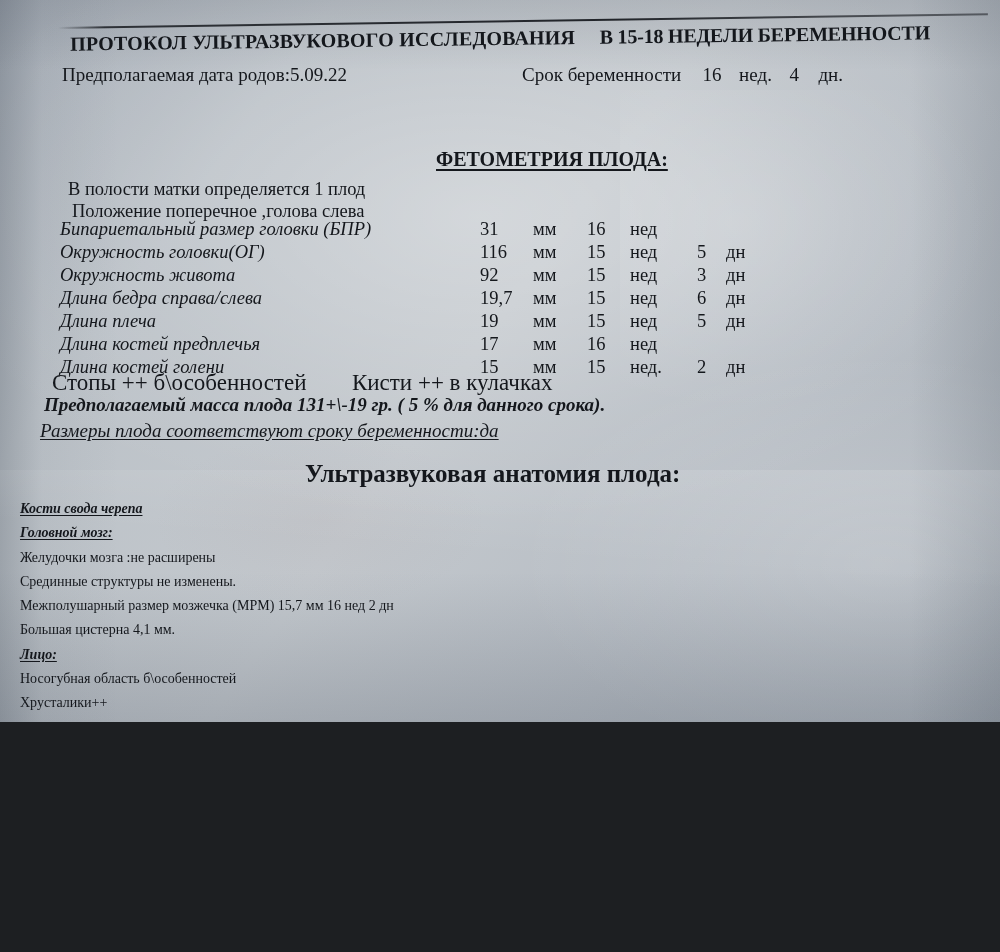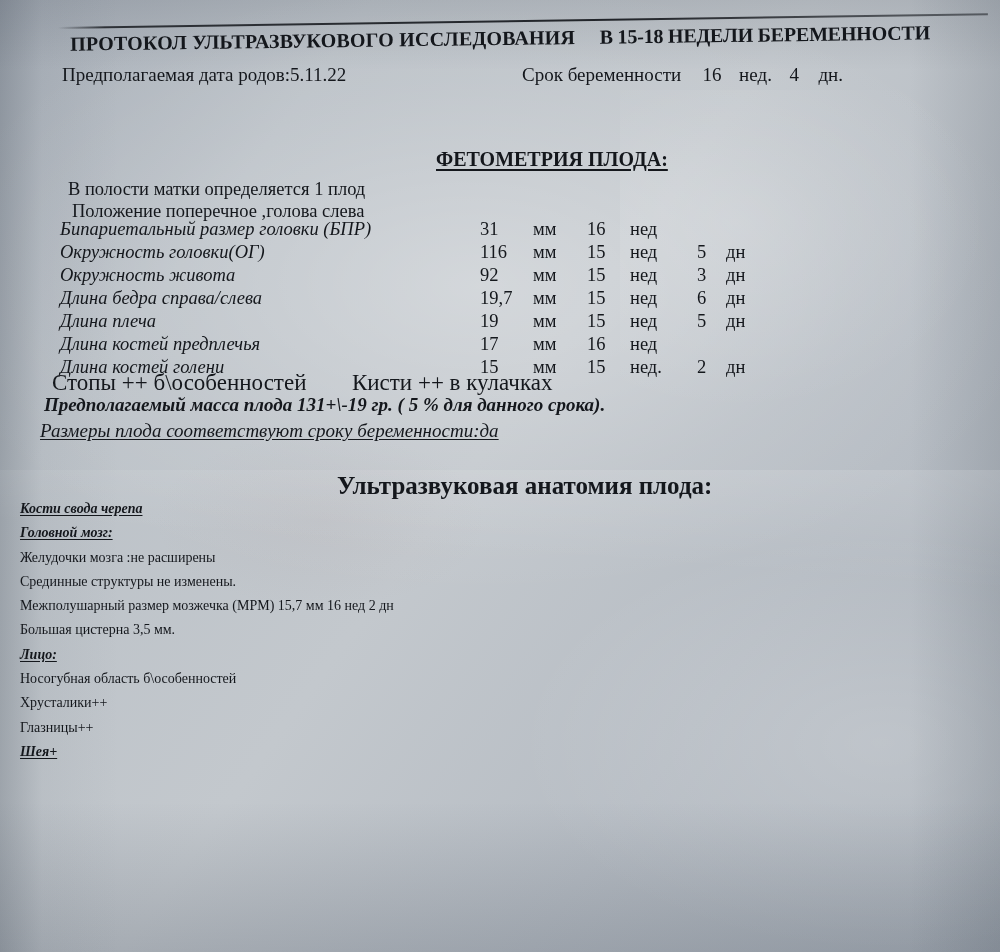--- a/index.html
+++ b/index.html
@@ -5,21 +5,21 @@
 <style>
   html, body {
     margin: 0;
     padding: 0;
     background: #1d1f22;
   }
 
   .page {
     position: relative;
     width: 1000px;
-    height: 952px;
+    height: 722px;
     overflow: hidden;
     font-family: "Liberation Serif", "DejaVu Serif", serif;
     color: #14171c;
     
     background:
       radial-gradient(ellipse 780px 420px at 48% 30%, rgba(255,255,255,0.30) 0%, rgba(255,255,255,0.07) 48%, rgba(255,255,255,0) 74%),
       radial-gradient(ellipse 520px 300px at 88% 78%, rgba(255,255,255,0.18) 0%, rgba(255,255,255,0) 70%),
       linear-gradient(126deg, #a7aeb7 0%, #bcc2c8 22%, #c3c8cd 48%, #b7bdc4 72%, #a9b0b8 100%);
   }
 
@@ -101,25 +101,24 @@
     font-size: 20px;
     text-decoration: underline;
     text-underline-offset: 3px;
     white-space: nowrap;
   }
   #fetometry-title { left: 436px; top: 148px; }
 
   .anatomy-title {
     position: absolute;
     left: 305px;
-    top: 472px;
+    top: 460px;
     font-weight: bold;
     font-size: 25px;
     white-space: nowrap;
-    margin-left: 32px;
   }
 
   .intro {
     position: absolute;
     left: 68px;
     top: 178px;
     font-size: 18.5px;
     line-height: 22px;
     white-space: nowrap;
   }
@@ -203,21 +202,21 @@
 
   <div class="top-rule"></div>
 
   <div class="doc-title">
     <span>ПРОТОКОЛ  УЛЬТРАЗВУКОВОГО ИССЛЕДОВАНИЯ</span>
     <span style="display:inline-block;width:14px"></span>
     <span class="t-b">В 15-18 НЕДЕЛИ  БЕРЕМЕННОСТИ</span>
   </div>
 
   <div class="meta">
-    <div>Предполагаемая дата родов:5.11.22</div>
+    <div>Предполагаемая дата родов:5.09.22</div>
   </div>
 
   <div class="meta-right">
     <span>Срок беременности</span>
     <span style="display:inline-block;width:12px"></span>
     <span>16</span>
     <span style="display:inline-block;width:8px"></span>
     <span>нед.</span>
     <span style="display:inline-block;width:8px"></span>
     <span>4</span>
@@ -305,21 +304,21 @@
   <div class="emph-bold-italic" id="size-match-line">Размеры плода соответствуют сроку беременности:да</div>
 
   <div class="anatomy-title">Ультразвуковая анатомия плода:</div>
 
   <div class="anat" id="anatomy-body">
       <div class="anat-line"><span class="sub">Кости свода черепа</span></div>
       <div class="anat-line"><span class="sub">Головной мозг:</span></div>
       <div class="anat-line"><span>Желудочки мозга :не расширены</span></div>
       <div class="anat-line"><span>Срединные структуры не изменены.</span></div>
       <div class="anat-line"><span>Межполушарный размер мозжечка (МРМ)  15,7 мм   16 нед   2  дн</span></div>
-      <div class="anat-line"><span>Большая цистерна 3,5 мм.</span></div>
+      <div class="anat-line"><span>Большая цистерна 4,1 мм.</span></div>
       <div class="anat-line"><span class="sub">Лицо:</span></div>
       <div class="anat-line"><span>Носогубная область б\особенностей</span></div>
       <div class="anat-line"><span>Хрусталики++</span></div>
       <div class="anat-line"><span>Глазницы++</span></div>
       <div class="anat-line"><span class="sub">Шея+</span></div>
     </div>
 
 </div>
 
 </body></html>

